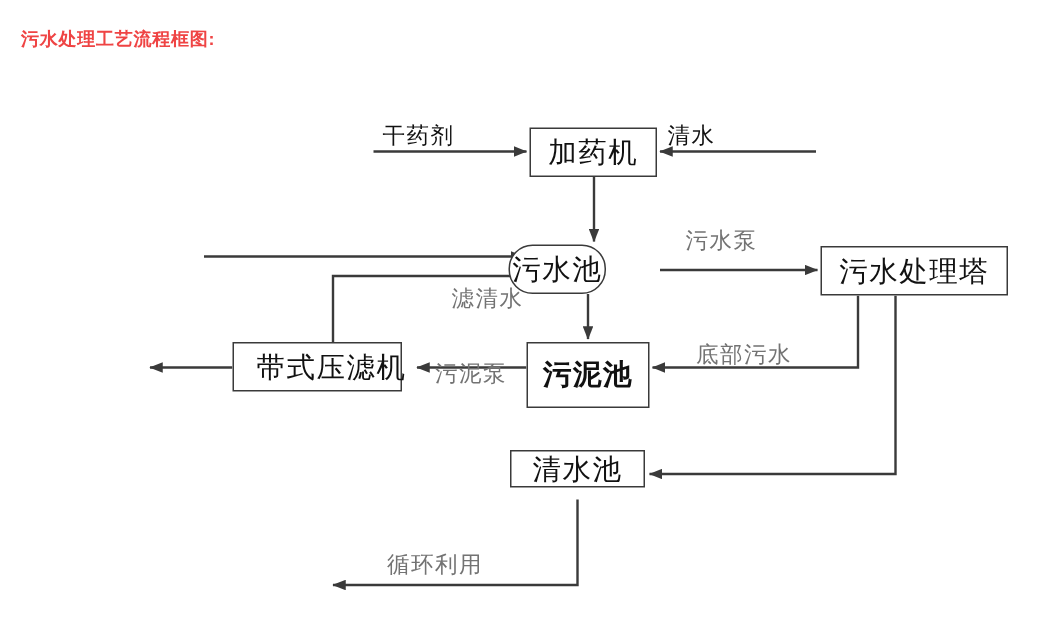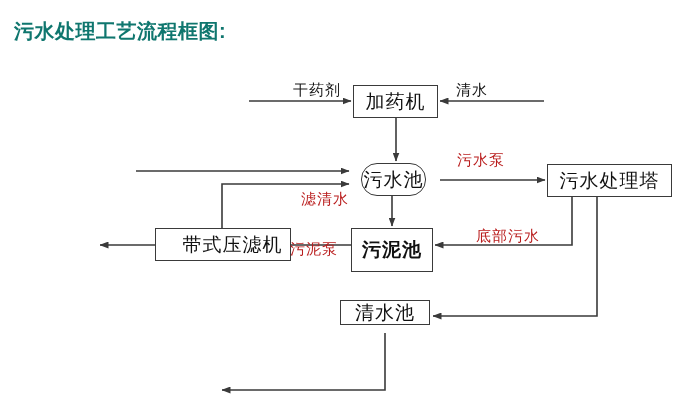--- a/index.html
+++ b/index.html
@@ -12,23 +12,23 @@
     width: 700px;
     height: 420px;
     background: #ffffff;
     font-family: "Liberation Sans", "DejaVu Sans", sans-serif;
     overflow: hidden;
   }
   #title {
     position: absolute;
     left: 14px;
     top: 18px;
-    font-size: 20px;
+    font-size: 12px;
     font-weight: bold;
-    color: #0f766e;
+    color: #ef4444;
     letter-spacing: 0.5px;
     white-space: nowrap;
   }
   svg#edges {
     position: absolute;
     left: 0;
     top: 0;
     width: 700px;
     height: 420px;
   }
@@ -41,21 +41,21 @@
     font-size: 19px;
     display: flex;
     align-items: center;
     justify-content: center;
     white-space: nowrap;
     letter-spacing: 1px;
   }
   .edge-label {
     position: absolute;
     font-size: 15px;
-    color: #b91c1c;
+    color: #737373;
     white-space: nowrap;
     letter-spacing: 1px;
     background: transparent;
   }
   .term-label {
     position: absolute;
     font-size: 15px;
     color: #111111;
     white-space: nowrap;
     letter-spacing: 1px;
@@ -97,38 +97,39 @@
       <path d="M155,245 L100,245" marker-end="url(#ah)"></path>
 
       <path d="M597,197 L597,316 L433,316" marker-end="url(#ah)"></path>
 
       <path d="M385,333 L385,390 L222,390" marker-end="url(#ah)"></path>
     </g>
   </svg>
 
   <div class="node" style="left:353px; top:85px; width:85px; height:33px;">加药机</div>
 
-  <div class="node" style="left:361px; top:163px; width:65px; height:33px;border-radius:16px;">污水池</div>
+  <div class="node" style="left:339px; top:163px; width:65px; height:33px;border-radius:16px;">污水池</div>
 
   <div class="node" style="left:547px; top:164px; width:125px; height:33px;">污水处理塔</div>
 
-  <div class="node" style="left:155px; top:228px; width:136px; height:33px;padding-left:19px;">带式压滤机</div>
+  <div class="node" style="left:155px; top:228px; width:113px; height:33px;padding-left:19px;">带式压滤机</div>
 
   <div class="node" style="left:351px; top:228px; width:82px; height:44px;font-weight:bold;">污泥池</div>
 
   <div class="node" style="left:340px; top:300px; width:90px; height:25px;">清水池</div>
 
-  <div class="term-label" style="left:255px; top:81px;margin-left:38px;">干药剂</div>
+  <div class="term-label" style="left:255px; top:81px;">干药剂</div>
 
-  <div class="term-label" style="left:456px; top:81px;">清水</div>
+  <div class="term-label" style="left:445px; top:81px;">清水</div>
 
 
 
   <div class="edge-label" style="left:258px; top:190px;margin-left:43px;">滤清水</div>
 
   <div class="edge-label" style="left:457px; top:151px;">污水泵</div>
 
   <div class="edge-label" style="left:290px; top:240px;">污泥泵</div>
 
-  <div class="edge-label" style="left:464px; top:227px;margin-left:12px;">底部污水</div>
+  <div class="edge-label" style="left:464px; top:227px;">底部污水</div>
 
+  <div class="edge-label" style="left:258px; top:367px;">循环利用</div>
 
 </div>
 
 </body></html>

